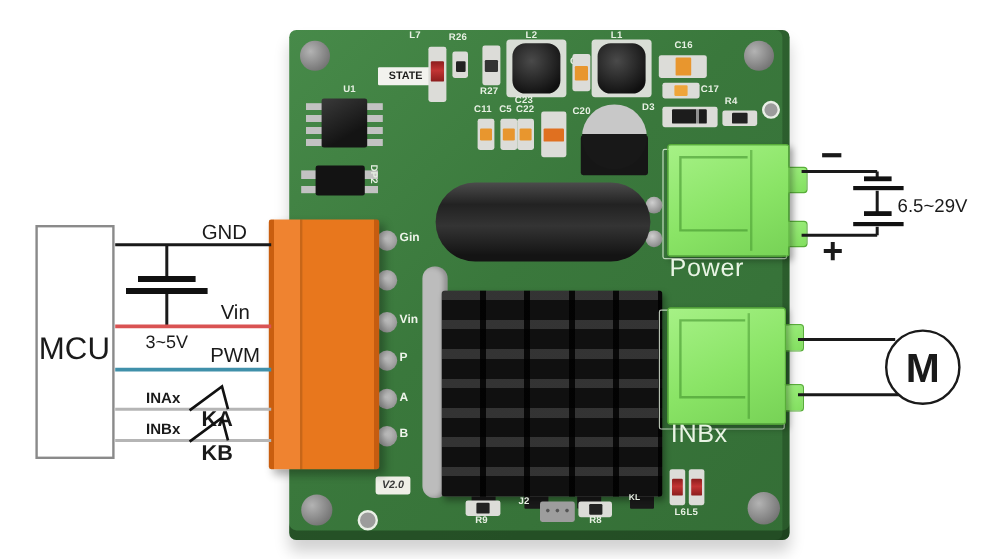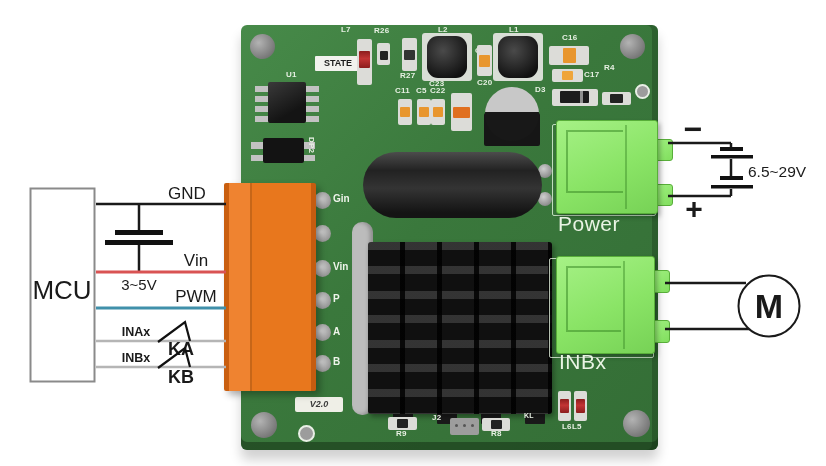--- a/index.html
+++ b/index.html
@@ -119,28 +119,28 @@
     <span class="lbl" style="left:189px;top:61px">C22</span>
     <div class="base" style="left:157px;top:74px;width:14px;height:26px"></div>
     <div class="band" style="left:159px;top:82px;width:10px;height:10px"></div>
     <div class="base" style="left:176px;top:74px;width:14px;height:26px"></div>
     <div class="band" style="left:178px;top:82px;width:10px;height:10px"></div>
     <div class="base" style="left:190px;top:74px;width:14px;height:26px"></div>
     <div class="band" style="left:192px;top:82px;width:10px;height:10px"></div>
     <span class="lbl" style="left:188px;top:54px">C23</span>
     <div class="base" style="left:210px;top:68px;width:21px;height:38px"></div>
     <div class="band" style="left:212px;top:82px;width:17px;height:11px;background:#e07020"></div>
-    <span class="lbl" style="left:236px;top:53px">C20</span>
+    <span class="lbl" style="left:236px;top:63px">C20</span>
     <div class="abs" style="left:243px;top:88px;width:56px;height:33px;background:#161616;border-radius:2px"></div>
     <div class="abs" style="left:244px;top:62px;width:54px;height:54px;border-radius:50%;background:linear-gradient(180deg,#c8c8c8 0 46%,#181818 46%)"></div>
 
     <span class="lbl" style="left:294px;top:60px">D3</span>
     <div class="base" style="left:311px;top:64px;width:46px;height:17px"></div>
     <div class="abs" style="left:319px;top:66px;width:29px;height:12px;border-radius:1px;background:linear-gradient(90deg,#1c1c1c 0 68%,#909090 68% 78%,#1c1c1c 78%)"></div>
-    <span class="lbl" style="left:363px;top:38px">R4</span>
+    <span class="lbl" style="left:363px;top:55px">R4</span>
     <div class="base" style="left:361px;top:67px;width:29px;height:13px"></div>
     <div class="dark" style="left:369px;top:69px;width:13px;height:9px"></div>
 
     <div class="screw" style="left:297px;top:139px"></div>
     <div class="screw" style="left:297px;top:167px"></div>
     <div class="cyl" style="left:122px;top:127px;width:179px;height:66px"></div>
 
     <div class="clip" style="left:111px;top:197px;width:21px;height:193px"></div>
     <div class="hstab" style="left:152px;top:385px;width:20px;height:14px"></div>
     <div class="hstab" style="left:196px;top:385px;width:20px;height:14px"></div>
@@ -153,21 +153,21 @@
     <div class="pad" style="left:73px;top:235px"></div>
     <div class="pad" style="left:73px;top:267px"></div>
     <div class="pad" style="left:73px;top:299px"></div>
     <div class="pad" style="left:73px;top:330px"></div>
     <span class="pinlbl" style="left:92px;top:169px">Gin</span>
     <span class="pinlbl" style="left:92px;top:237px">Vin</span>
     <span class="pinlbl" style="left:92px;top:269px">P</span>
     <span class="pinlbl" style="left:92px;top:302px">A</span>
     <span class="pinlbl" style="left:92px;top:332px">B</span>
 
-    <div class="verbox" style="left:54px;top:372px;width:48px;height:15px">V2.0</div>
+    <div class="verbox" style="left:72px;top:372px;width:29px;height:15px">V2.0</div>
     <div class="base" style="left:147px;top:392px;width:29px;height:13px"></div>
     <div class="dark" style="left:156px;top:394px;width:11px;height:9px"></div>
     <span class="lbl" style="left:155px;top:404px">R9</span>
     <span class="lbl" style="left:191px;top:388px">J2</span>
     <div class="j2" style="left:209px;top:393px;width:29px;height:17px">
       <i style="left:5px"></i>
         <i style="left:13px"></i>
         <i style="left:21px"></i>
     </div>
     <div class="base" style="left:241px;top:393px;width:28px;height:13px"></div>

